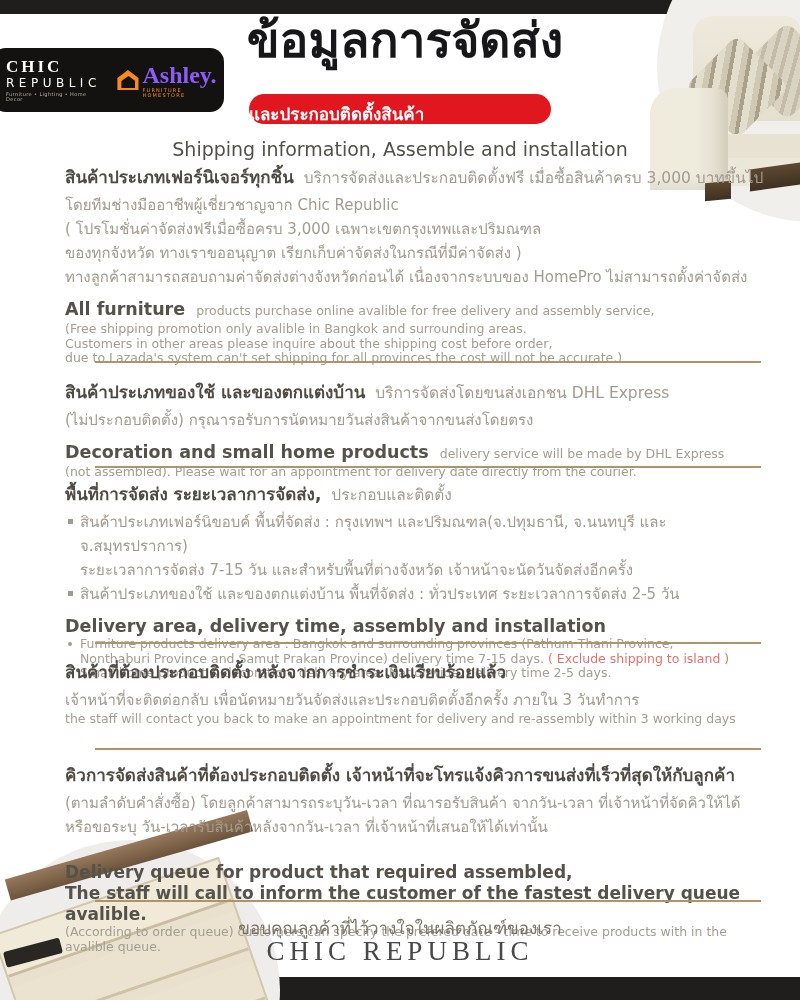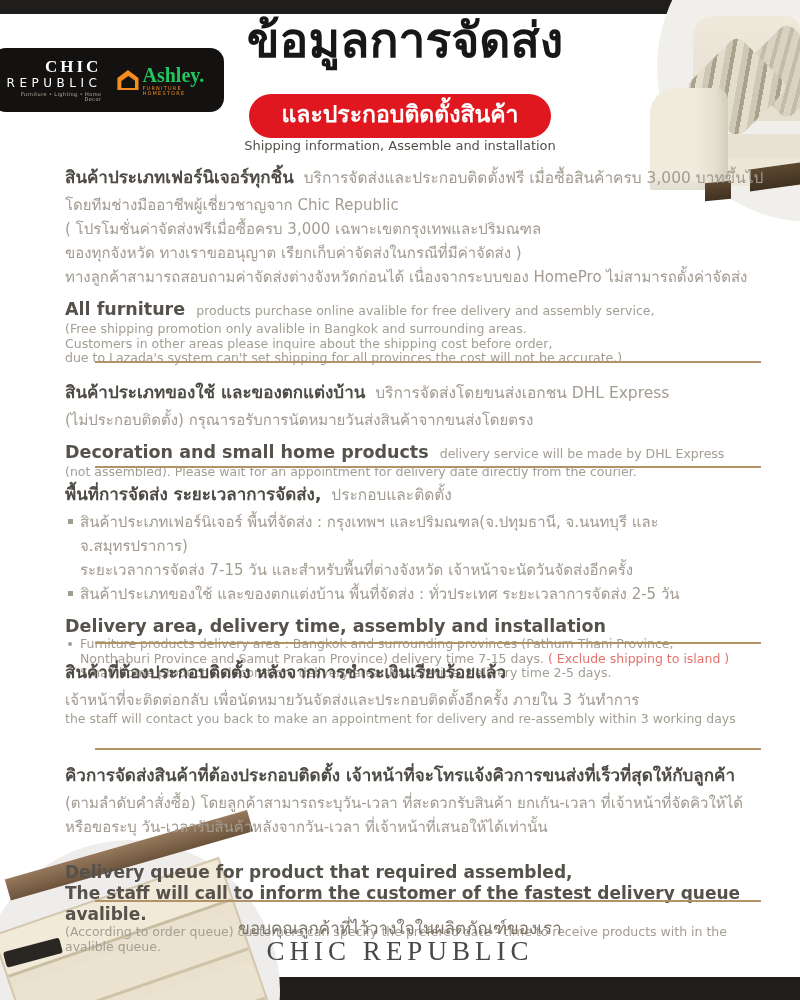--- a/index.html
+++ b/index.html
@@ -40,40 +40,40 @@
              background:#e7e2d2;z-index:3}
   .sofa-base{position:absolute;left:702px;top:158px;width:98px;height:28px;background:#ece7d8;z-index:3}
   .sofa-foot{position:absolute;background:linear-gradient(180deg,#5d4932,#3f3020);z-index:4}
   .sofa-foot.f1{left:705px;top:182px;width:26px;height:18px;transform:skewY(-6deg)}
   .sofa-foot.f2{left:750px;top:166px;width:50px;height:22px;transform:skewY(-8deg)}
 
   
   .logo-box{position:absolute;left:-8px;top:48px;width:232px;height:64px;background:var(--logo-bg);
             border-radius:14px;z-index:5;display:flex;align-items:center;justify-content:center;gap:16px;
             padding-left:14px}
-  .chic-logo{text-align:right;color:#fff;line-height:1}
+  .chic-logo{text-align:left;color:#fff;line-height:1}
   .chic-name{font-family:"Liberation Serif","DejaVu Serif",serif;font-weight:700;font-size:17px;letter-spacing:3px}
   .chic-sub{font-size:12px;letter-spacing:4.5px;margin-top:2px}
   .chic-tag{font-size:5px;color:#b6b0a3;margin-top:3px;letter-spacing:.4px}
   .ashley-logo{display:flex;align-items:center;gap:4px}
   .house{position:relative;width:22px;height:20px;background:var(--orange);
          clip-path:polygon(50% 0,100% 40%,100% 100%,0 100%,0 40%)}
   .house-inner{position:absolute;left:4px;top:6px;width:14px;height:12px;background:var(--logo-bg);
          clip-path:polygon(50% 0,100% 42%,100% 100%,0 100%,0 42%)}
   .ashley-text{line-height:1}
-  .ashley-name{font-family:"Liberation Serif","DejaVu Serif",serif;font-weight:700;font-size:20px;color:#22c55e}
+  .ashley-name{font-family:"Liberation Serif","DejaVu Serif",serif;font-weight:700;font-size:24px;color:#8b5cf6}
   .ashley-sub{font-size:5px;color:var(--orange);letter-spacing:1.2px;margin-top:1px}
 
   
   .title-th{position:absolute;left:235px;top:12px;width:340px;text-align:center;z-index:5;
             font-size:48px;font-weight:700;color:#17171a;line-height:1.2}
-  .badge{position:absolute;left:249px;top:94px;width:302px;height:44px;border-radius:22px;background:var(--red);
-         color:#fff;font-size:23px;font-weight:700;text-align:center;line-height:40px;z-index:5}
+  .badge{position:absolute;left:249px;top:94px;width:302px;height:30px;border-radius:22px;background:var(--red);
+         color:#fff;font-size:17px;font-weight:700;line-height:40px;z-index:5}
   .subtitle-en{position:absolute;left:100px;top:138px;width:600px;text-align:center;z-index:5;
-               font-size:13px;color:#53504b}
+               font-size:19px;color:#53504b}
 
   
   .content{position:absolute;left:65px;top:0;width:705px;z-index:6}
   .sec{position:absolute;left:0;width:705px}
   .sep{position:absolute;left:30px;width:666px;border:none;border-top:2px solid var(--sep);margin:0}
   .th-head{font-size:15.5px;line-height:26px;color:var(--thai-reg);margin-bottom:2px}
   .thb{font-size:17px;font-weight:700;color:var(--thai-bold);margin-right:5px}
   .th-line{font-size:15px;line-height:24px;color:var(--thai-reg)}
   .en-head{font-size:17.5px;line-height:22px;color:var(--en-reg);margin-top:9px;font-weight:700}
   .enb{color:var(--en-bold);margin-right:5px}
@@ -179,21 +179,21 @@
       </div>
       <div class="en-line">(not assembled). Please wait for an appointment for delivery date directly from the courier.</div>
     </section>
     <hr class="sep" style="top:466px">
 
     <section class="sec" style="top:481px">
       <div class="th-head">
         <span class="thb">พื้นที่การจัดส่ง ระยะเวลาการจัดส่ง,</span>
         <span>ประกอบและติดตั้ง</span>
       </div>
-      <div class="th-line bullet">สินค้าประเภทเฟอร์นิเจอร์ พื้นที่จัดส่ง : กรุงเทพฯ และปริมณฑล(จ.ปทุมธานี, จ.นนทบุรี และ จ.สมุทรปราการ)</div>
+      <div class="th-line bullet">สินค้าประเภทเฟอร์นิขอบค์ พื้นที่จัดส่ง : กรุงเทพฯ และปริมณฑล(จ.ปทุมธานี, จ.นนทบุรี และ จ.สมุทรปราการ)</div>
       <div class="th-line cont">ระยะเวลาการจัดส่ง 7-15 วัน และสำหรับพื้นที่ต่างจังหวัด เจ้าหน้าจะนัดวันจัดส่งอีกครั้ง</div>
       <div class="th-line bullet">สินค้าประเภทของใช้ และของตกแต่งบ้าน พื้นที่จัดส่ง : ทั่วประเทศ ระยะเวลาการจัดส่ง 2-5 วัน</div>
       <div class="en-head">
         <span class="enb">Delivery area, delivery time, assembly and installation</span>
       </div>
       <div class="en-line bullet">Furniture products delivery area : Bangkok and surrounding provinces (Pathum Thani Province,</div>
       <div class="en-line cont">
         <span>Nonthaburi Province and Samut Prakan Province) delivery time 7-15 days.</span>
         <span class="red">( Exclude shipping to island )</span>
       </div>
@@ -207,21 +207,21 @@
       </div>
       <div class="th-line">เจ้าหน้าที่จะติดต่อกลับ เพื่อนัดหมายวันจัดส่งและประกอบติดตั้งอีกครั้ง ภายใน 3 วันทำการ</div>
       <div class="en-line">the staff will contact you back to make an appointment for delivery and re-assembly within 3 working days</div>
     </section>
     <hr class="sep" style="top:748px">
 
     <section class="sec" style="top:762px">
       <div class="th-head">
         <span class="thb">คิวการจัดส่งสินค้าที่ต้องประกอบติดตั้ง เจ้าหน้าที่จะโทรแจ้งคิวการขนส่งที่เร็วที่สุดให้กับลูกค้า</span>
       </div>
-      <div class="th-line">(ตามลำดับคำสั่งซื้อ) โดยลูกค้าสามารถระบุวัน-เวลา ที่สะดวกรับสินค้า ยกเกัน-เวลา ที่เจ้าหน้าที่จัดคิวให้ได้</div>
+      <div class="th-line">(ตามลำดับคำสั่งซื้อ) โดยลูกค้าสามารถระบุวัน-เวลา ที่ณารอรับสินค้า จากวัน-เวลา ที่เจ้าหน้าที่จัดคิวให้ได้</div>
       <div class="th-line">หรือขอระบุ วัน-เวลารับสินค้าหลังจากวัน-เวลา ที่เจ้าหน้าที่เสนอให้ได้เท่านั้น</div>
       <div class="en-bold-line" style="margin-top:23px">Delivery queue for product that required assembled,</div>
       <div class="en-bold-line">The staff will call to inform the customer of the fastest delivery queue avalible.</div>
       <div class="en-line">(According to order queue) customers can specify the prefered date - time to receive products with in the avalible queue.</div>
     </section>
     <hr class="sep" style="top:900px">
   </div>
 
   <div class="thanks">ขอบคุณลูกค้าที่ไว้วางใจในผลิตภัณฑ์ของเรา</div>
   <div class="brand">CHIC REPUBLIC</div>

